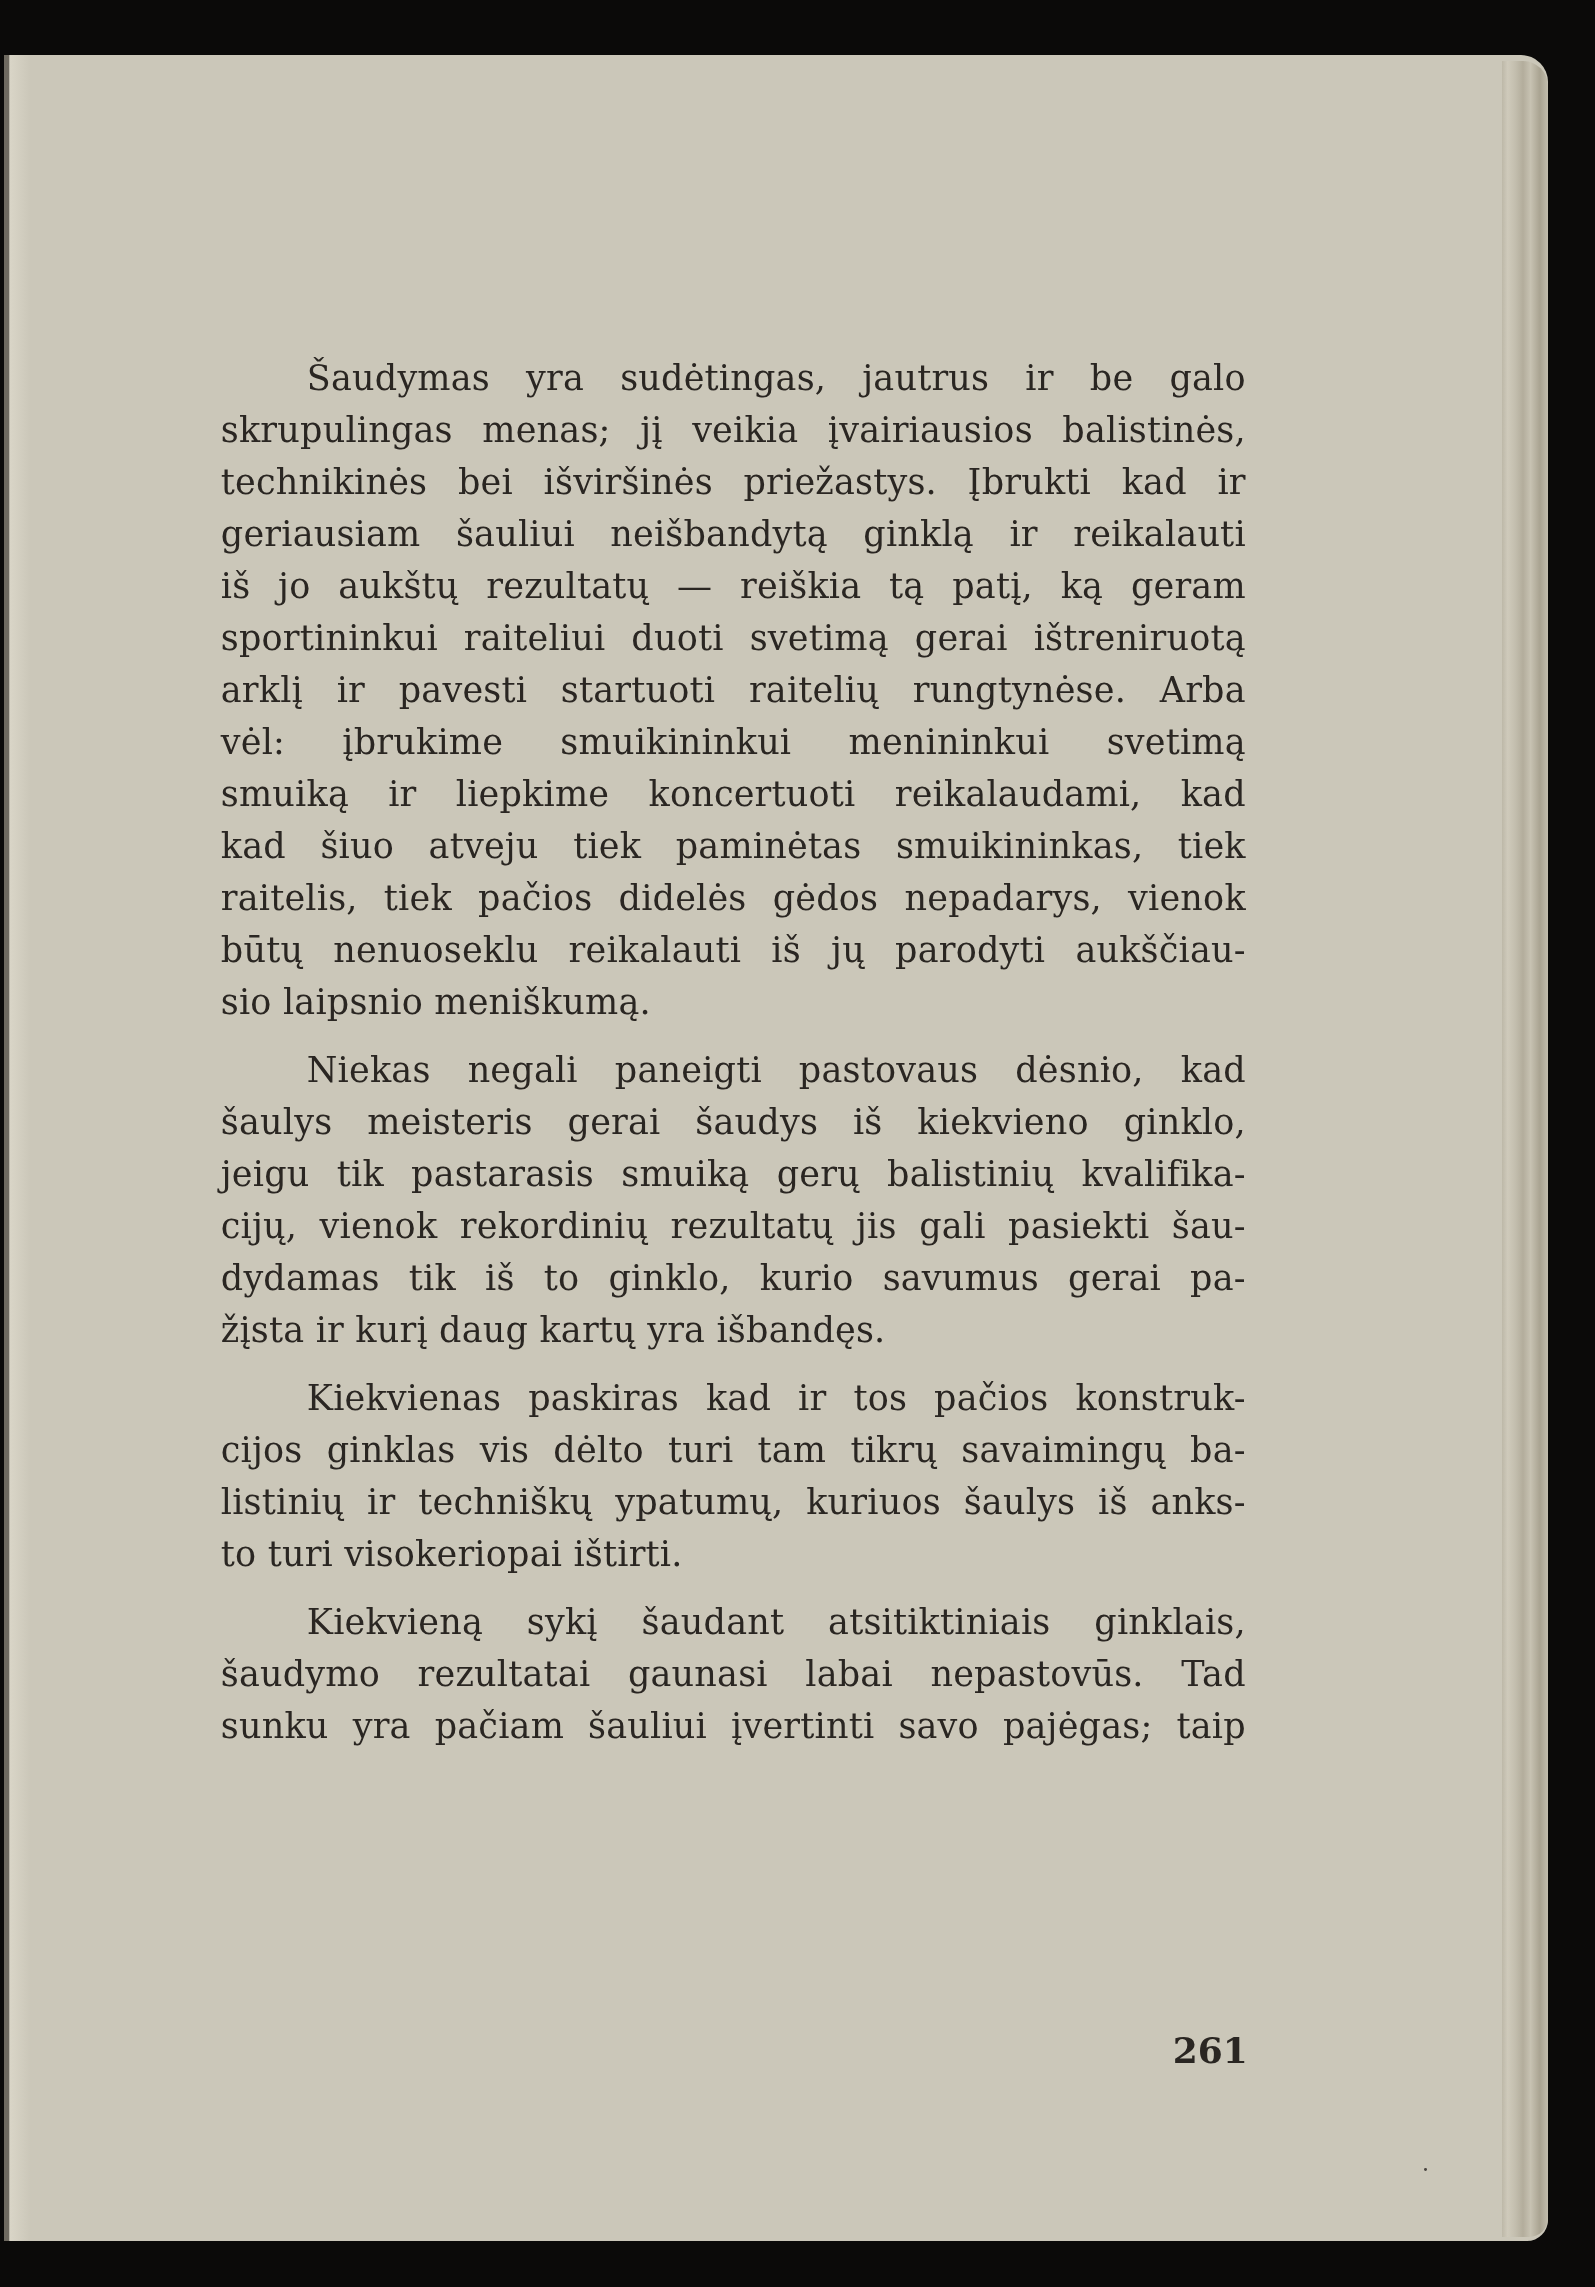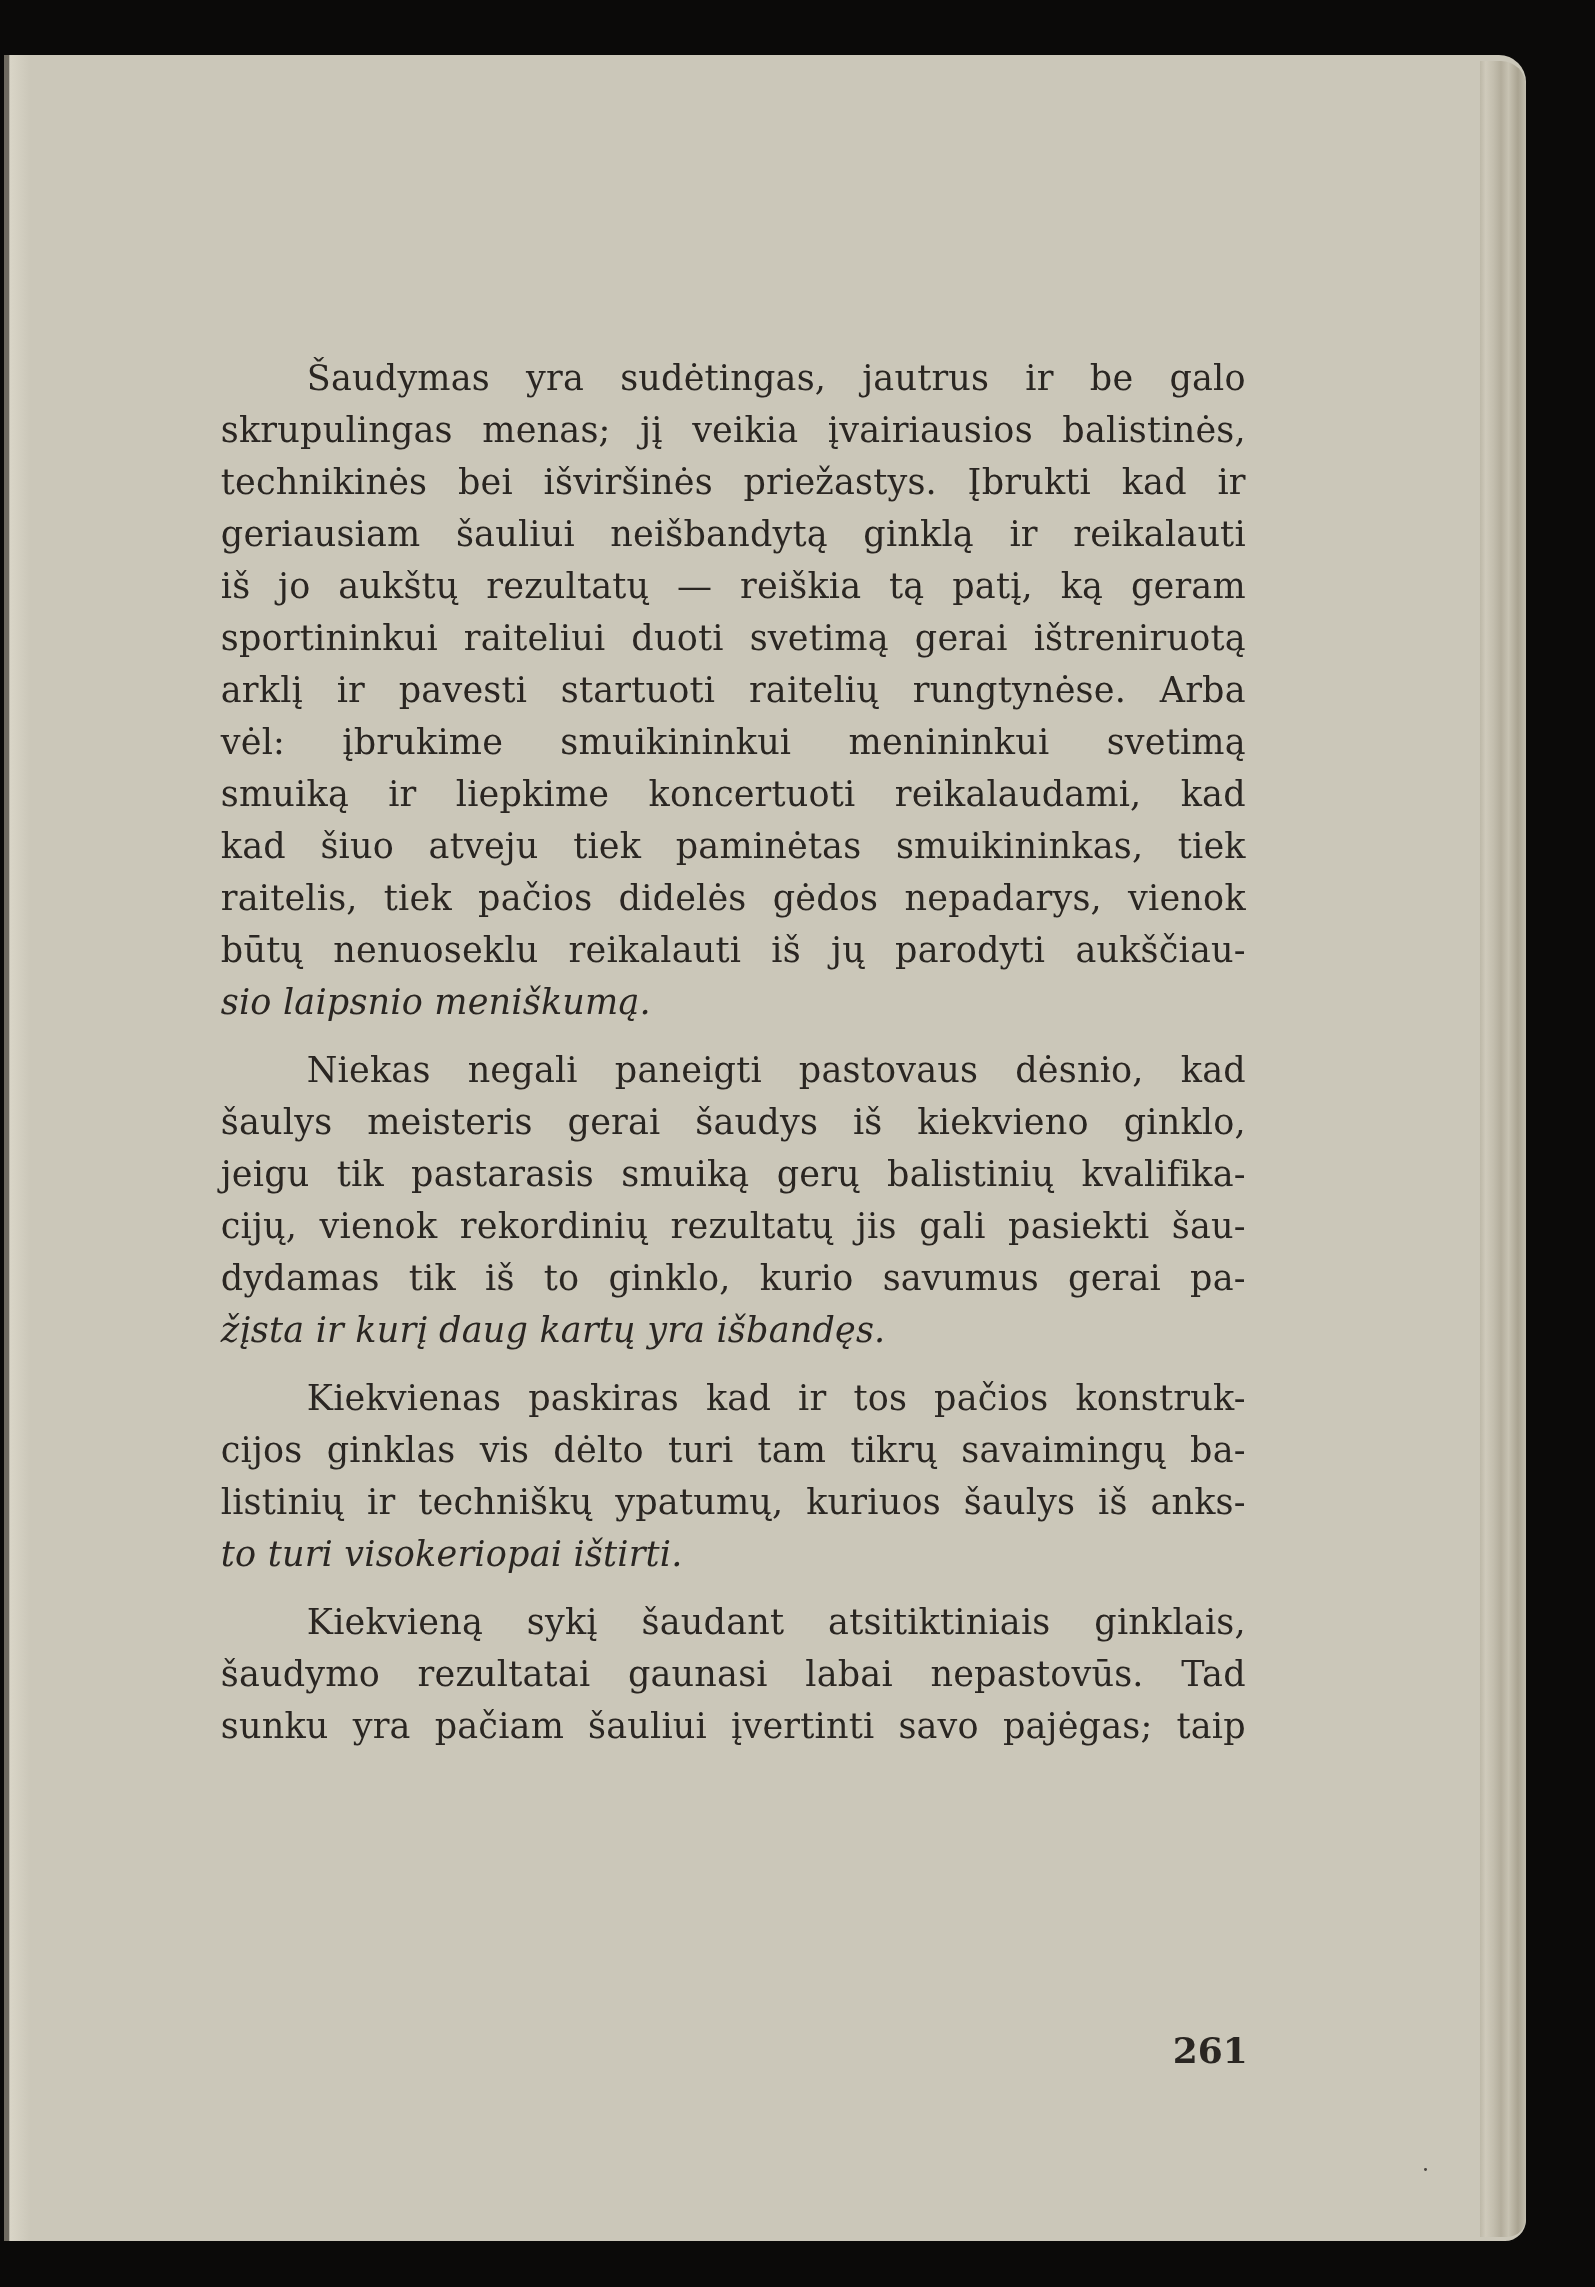--- a/index.html
+++ b/index.html
@@ -4,39 +4,40 @@
 <style>
   html, body { margin:0; padding:0; }
   body {
     width:1596px; height:2287px; background:#0b0a09; position:relative; overflow:hidden;
   }
   .page {
     position:absolute; left:3.8px; top:55px; width:1522px; height:2186px;
     background:#cbc7b9;
     border-top-right-radius:27px; border-bottom-right-radius:21px;
     box-shadow: inset 5.7px 0 0 #6f6a60;
+    padding-left: 22px;
   }
   .page::before {
     content:""; position:absolute; left:5.7px; top:0; bottom:0; width:21px;
     background:linear-gradient(to right, rgba(230,226,212,0.55), rgba(203,199,185,0));
   }
   .stack {
     position:absolute; right:0; top:5.7px; bottom:3.8px; width:46px;
     background:linear-gradient(to right, #bdb8a8 0px, #cfcabb 5.7px, #c3beae 13.3px, #b3ad9c 21px, #c7c2b2 28.5px, #a9a391 38px, #c2bdad 46px);
     border-top-right-radius:25px; border-bottom-right-radius:19px;
   }
   .text {
     position:absolute; left:217px; top:297px; width:1025px;
     font-family:"DejaVu Serif", "Liberation Serif", serif;
     font-size:35px; line-height:52px; color:#2a2622;
     letter-spacing:0.2px;
   }
   .para { margin:0 0 16px 0; }
   .line { display:block; text-align:justify; text-align-last:justify; white-space:nowrap; height:52px; }
-  .line.last { text-align-last:left;font-style:italic; }
+  .line.last { text-align-last:left; }
   .line.indent { padding-left:86px; }
   .page-number {
     position:absolute; left:1158px; top:1974px; width:86px; text-align:right;
     font-family:"DejaVu Serif", "Liberation Serif", serif;
     font-size:36px; color:#2a2622; font-weight:bold;
   }
   .speck { position:absolute; width:3.8px; height:3.8px; border-radius:50%; background:#4a4540; }
 </style>
 </head>
 <body>

